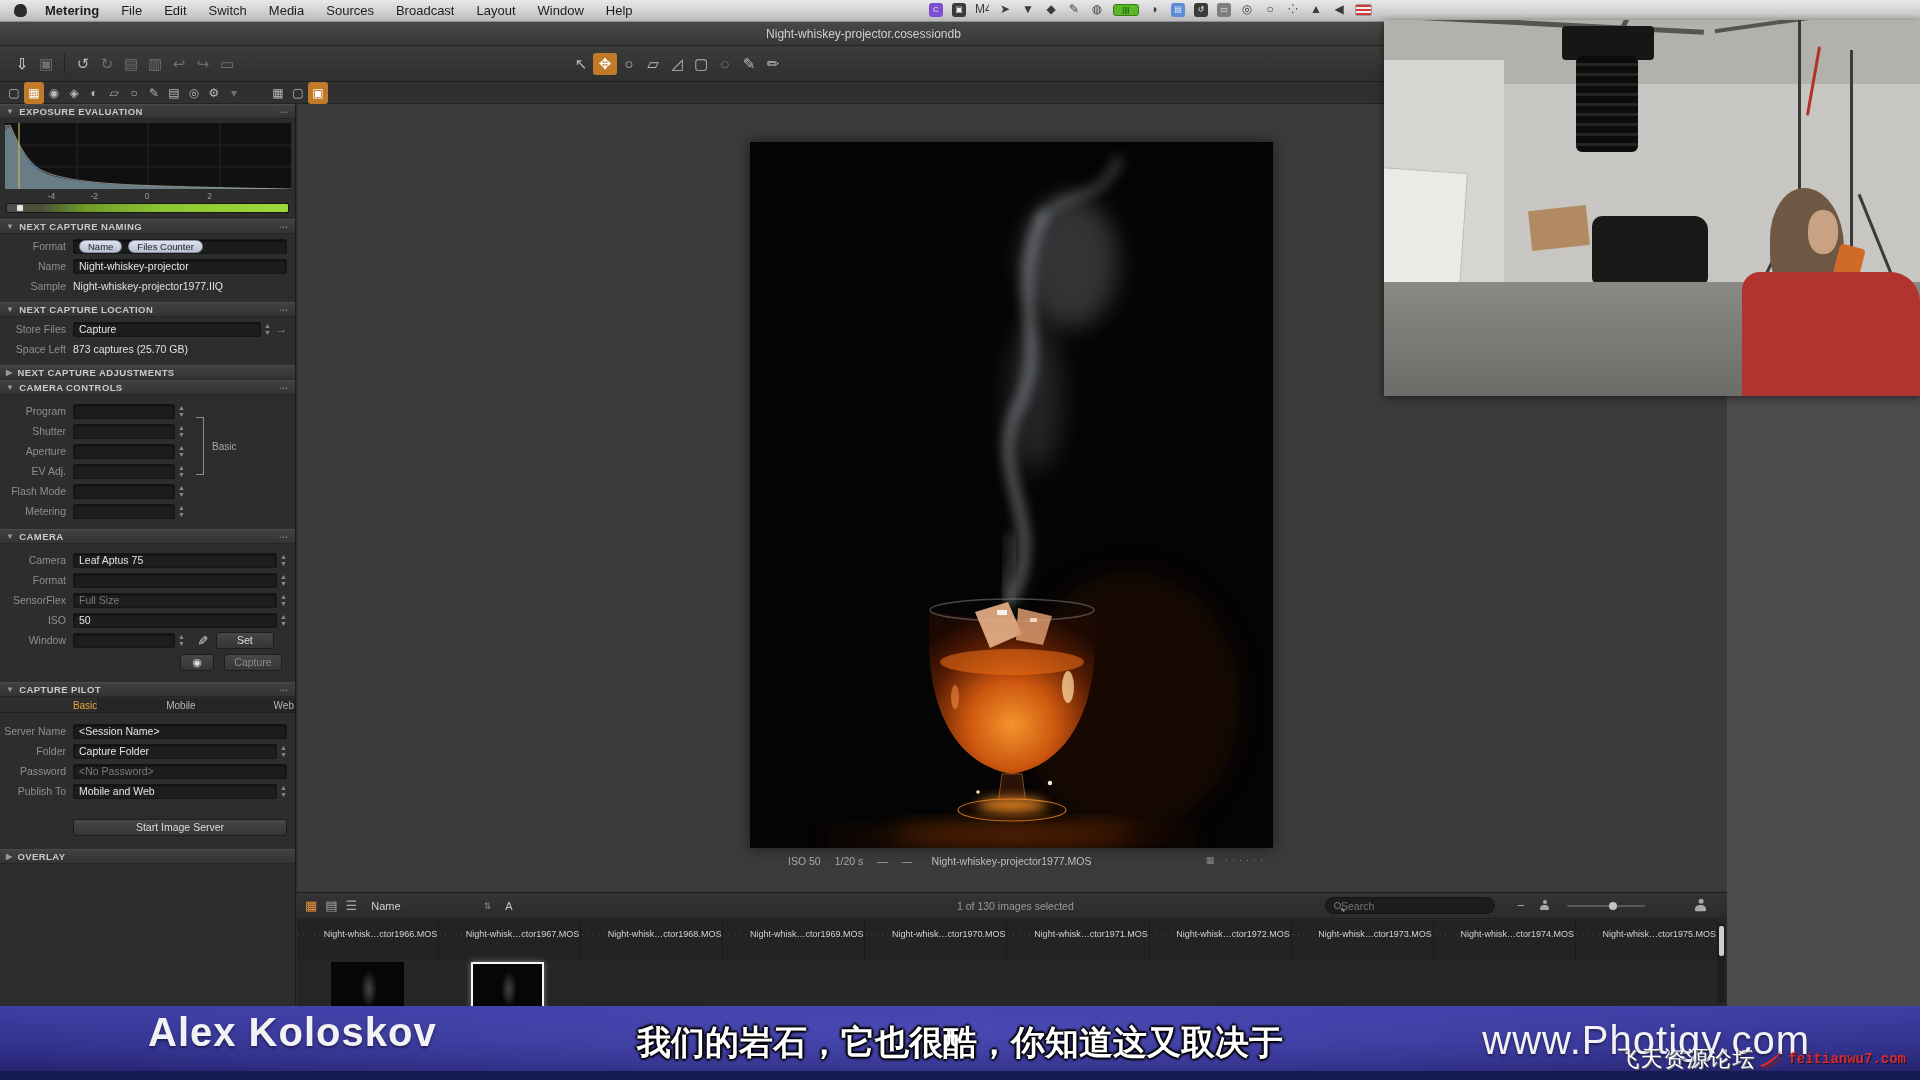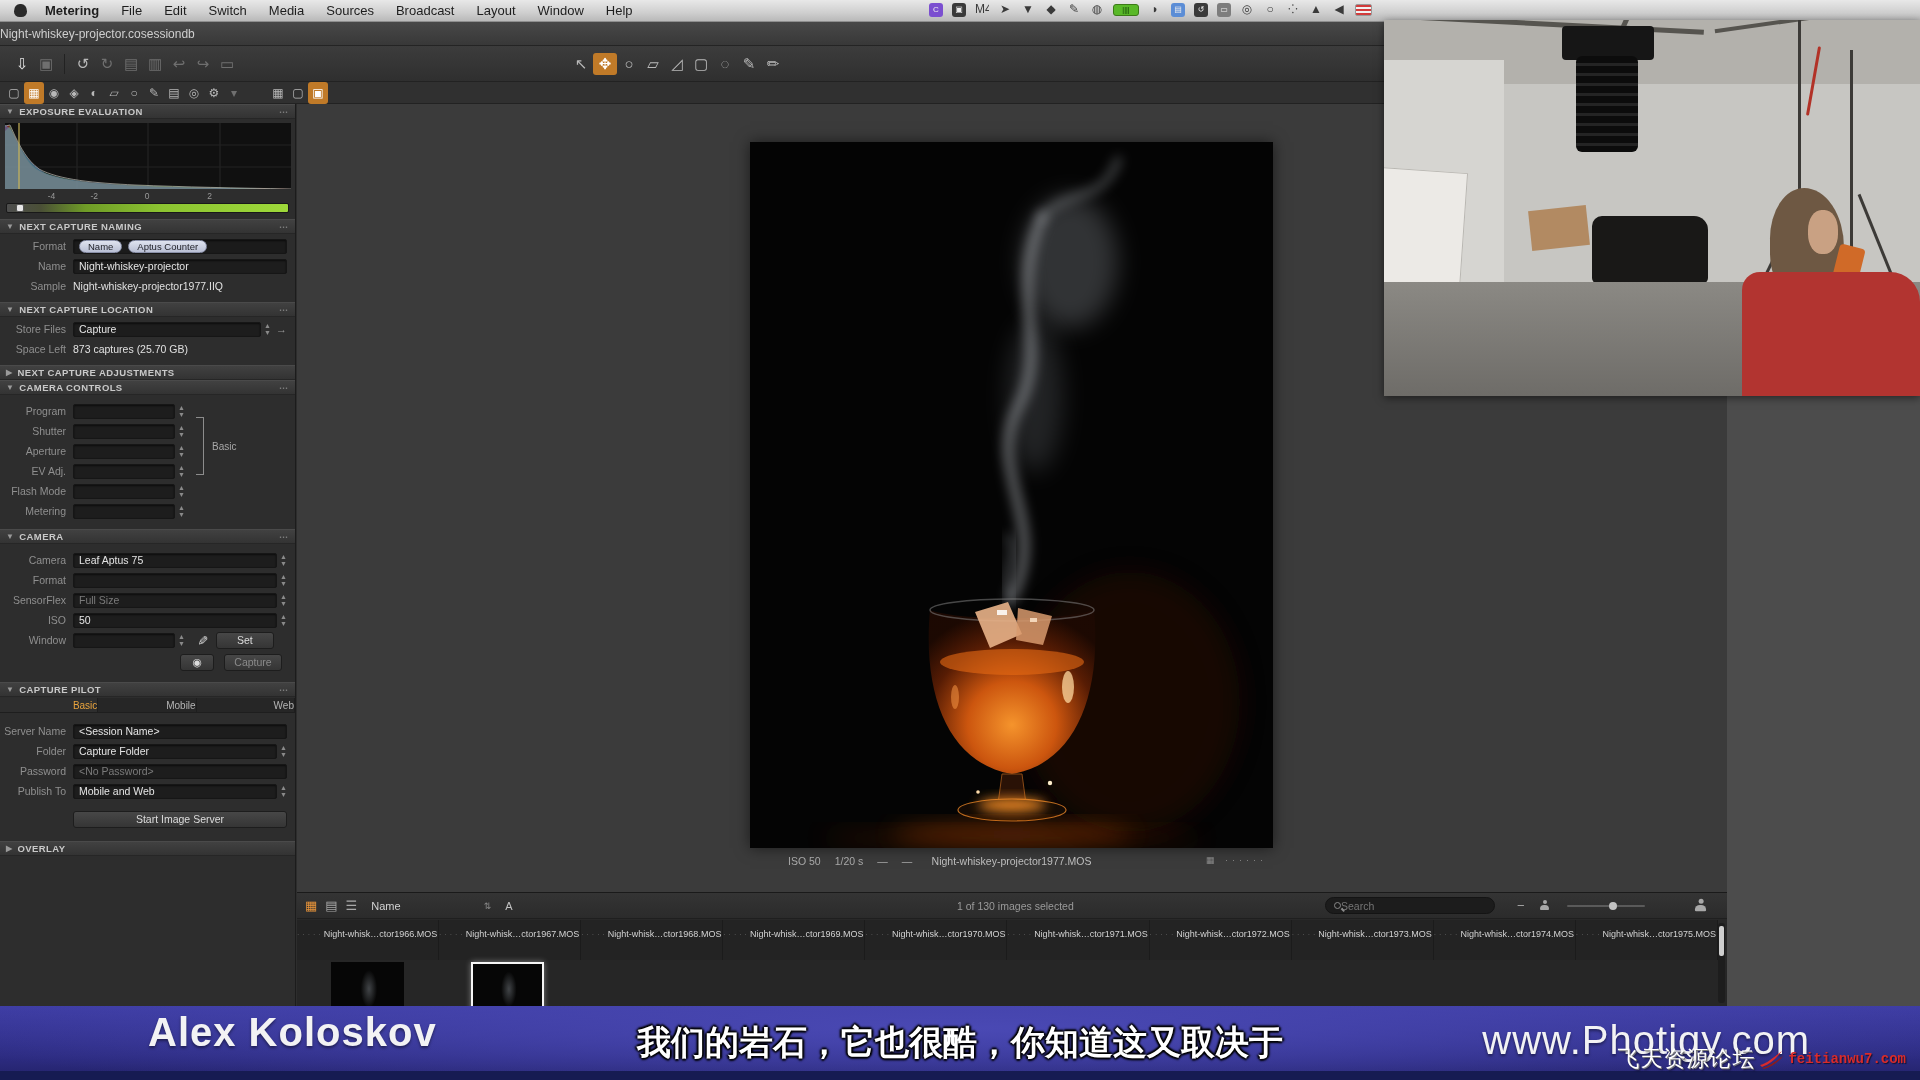--- a/index.html
+++ b/index.html
@@ -25,21 +25,21 @@
   .sico.clear{background:transparent;color:#3a3a3a;font-size:12px;line-height:12px}
   .battery{width:26px;height:12px;border-radius:3px;background:#59b828;border:1px solid #3c7a18;
     color:#0d3a04;font-size:7px;line-height:10px;text-align:center}
   .flag{width:17px;height:12px;border-radius:2px;overflow:hidden;border:1px solid #999;
     background:repeating-linear-gradient(#d23b3b 0 2px,#f2f2f2 2px 4px)}
 
   
   #c1window{position:absolute;left:0;top:22px;width:1727px;height:984px;background:#2d2d2d}
   #titlebar{position:absolute;left:0;top:0;width:100%;height:24px;
     background:linear-gradient(#484848,#383838);border-bottom:1px solid #242424;
-    text-align:left;font-size:12px;color:#cfcfcf;line-height:24px}
+    text-align:center;font-size:12px;color:#cfcfcf;line-height:24px}
   #toolbar1{position:absolute;left:0;top:24px;width:100%;height:36px;
     background:linear-gradient(#3c3c3c,#2f2f2f);border-bottom:1px solid #222;
     display:flex;align-items:center}
   #toolbar2{position:absolute;left:0;top:60px;width:100%;height:22px;
     background:#303030;border-bottom:1px solid #222;display:flex;align-items:center}
   .tico{color:#b8b8b8;font-size:15px;line-height:22px;width:24px;text-align:center}
   .tico.dim{color:#6f6f6f}
   .tico.hl{background:#c07a28;border-radius:3px;color:#fff}
   .tico.small{font-size:12px;width:20px}
   .tsep{width:1px;height:20px;background:#222;margin:0 6px}
@@ -274,21 +274,21 @@
 
       <div class="sechead" style="margin-top:6px">
         <span class="car">▼</span>
         <span>NEXT CAPTURE NAMING</span>
         <span class="more">⋯</span>
       </div>
       <div class="row">
         <span class="rlabel">Format</span>
         <span class="field" style="background:#1b1b1b">
           <span class="pill">Name</span>
-          <span class="pill">Aptus Counter</span>
+          <span class="pill">Files Counter</span>
         </span>
       </div>
       <div class="row">
         <span class="rlabel">Name</span>
         <span class="field">Night-whiskey-projector</span>
       </div>
       <div class="row">
         <span class="rlabel">Sample</span>
         <span style="flex:1;color:#e0e0e0;font-size:10.5px">Night-whiskey-projector1977.IIQ</span>
       </div>
@@ -461,21 +461,21 @@
         <span class="field dim">&lt;No Password&gt;</span>
       </div>
       <div class="row">
         <span class="rlabel">Publish To</span>
         <span class="field">Mobile and Web</span>
         <span class="stepper">
             <span>▲</span>
             <span>▼</span>
           </span>
       </div>
-      <div class="row" style="margin-top:12px">
+      <div class="row" style="margin-top:20px">
         <span style="width:66px;margin-right:7px"></span>
         <span class="btn" style="flex:1">Start Image Server</span>
       </div>
 
       <div class="sechead" style="margin-top:14px">
         <span class="car">▶</span>
         <span>OVERLAY</span>
       </div>
     </div>
 

